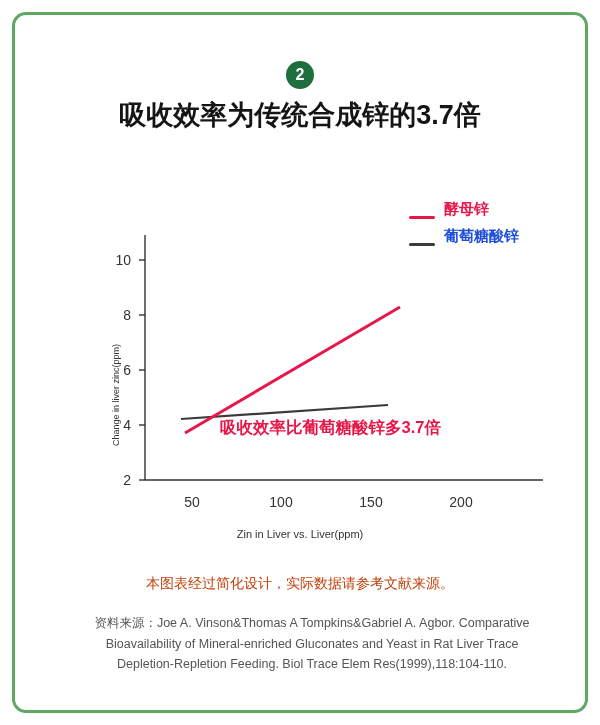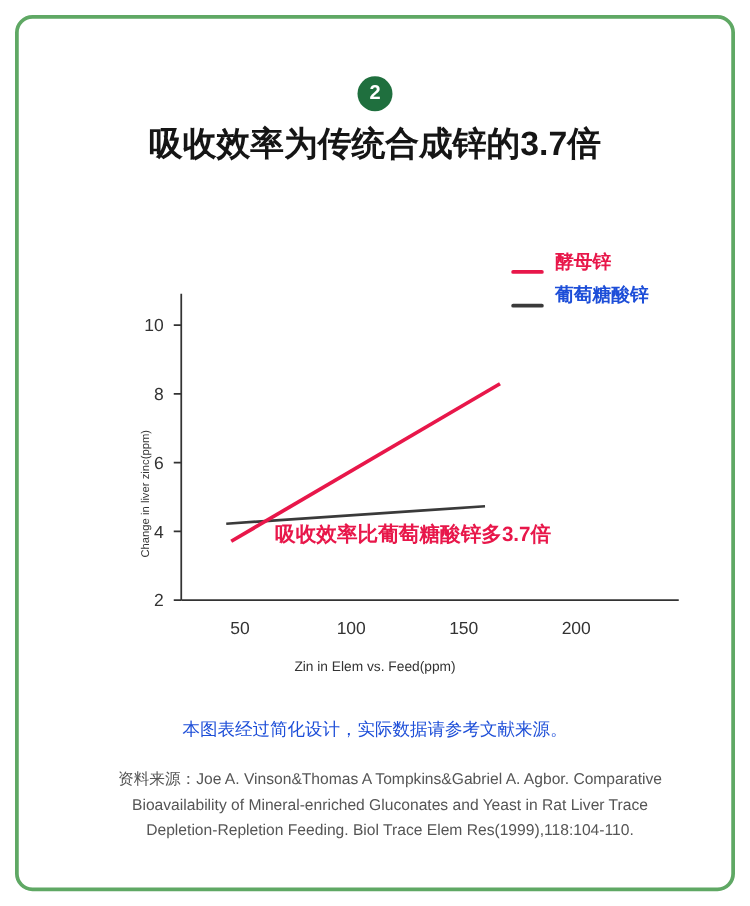--- a/index.html
+++ b/index.html
@@ -126,21 +126,21 @@
     color: #333333;
     font-family: "Liberation Sans", sans-serif;
   }
   #note {
     position: absolute;
     left: 0;
     top: 560px;
     width: 100%;
     text-align: center;
     font-size: 14px;
-    color: #1d4ed8;
+    color: #c2410c;
     font-family: "Liberation Sans", sans-serif;
   }
   #source {
     position: absolute;
     left: 38px;
     top: 598px;
     width: 518px;
     font-size: 12.5px;
     line-height: 1.65;
     color: #555555;
@@ -195,21 +195,21 @@
         <text class="axis-title" x="104" y="180" text-anchor="middle" transform="rotate(-90 104 180)">Change in liver zinc(ppm)</text>
 
         <line x1="166" y1="204" x2="373" y2="190" stroke="#3a3a3a" stroke-width="2.2"></line>
 
         <line x1="170" y1="218" x2="385" y2="92" stroke="#e8174a" stroke-width="3"></line>
       </svg>
     </div>
 
     <div id="annotation">吸收效率比葡萄糖酸锌多3.7倍</div>
 
-    <div id="xlabel">Zin in Elem vs. Feed(ppm)</div>
+    <div id="xlabel">Zin in Liver vs. Liver(ppm)</div>
 
     <div id="note">本图表经过简化设计，实际数据请参考文献来源。</div>
 
     <div id="source">
       <span>资料来源：</span><span>Joe A. Vinson&amp;Thomas A Tompkins&amp;Gabriel A. Agbor. Comparative</span><br>
       <span>Bioavailability of Mineral-enriched Gluconates and Yeast in Rat Liver Trace</span><br>
       <span>Depletion-Repletion Feeding. Biol Trace Elem Res(1999),118:104-110.</span>
     </div>
 
   </div>

